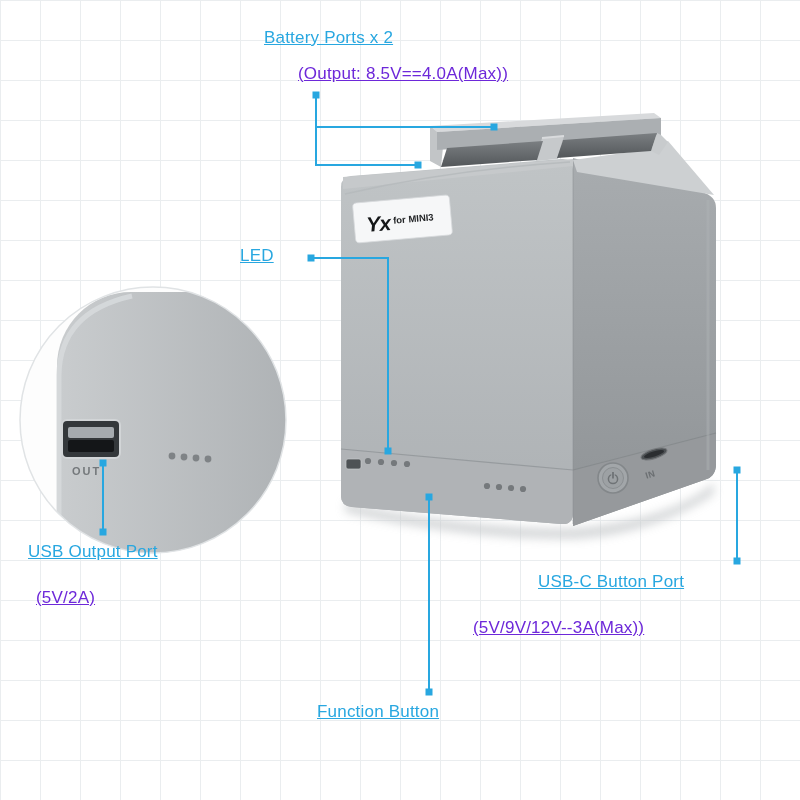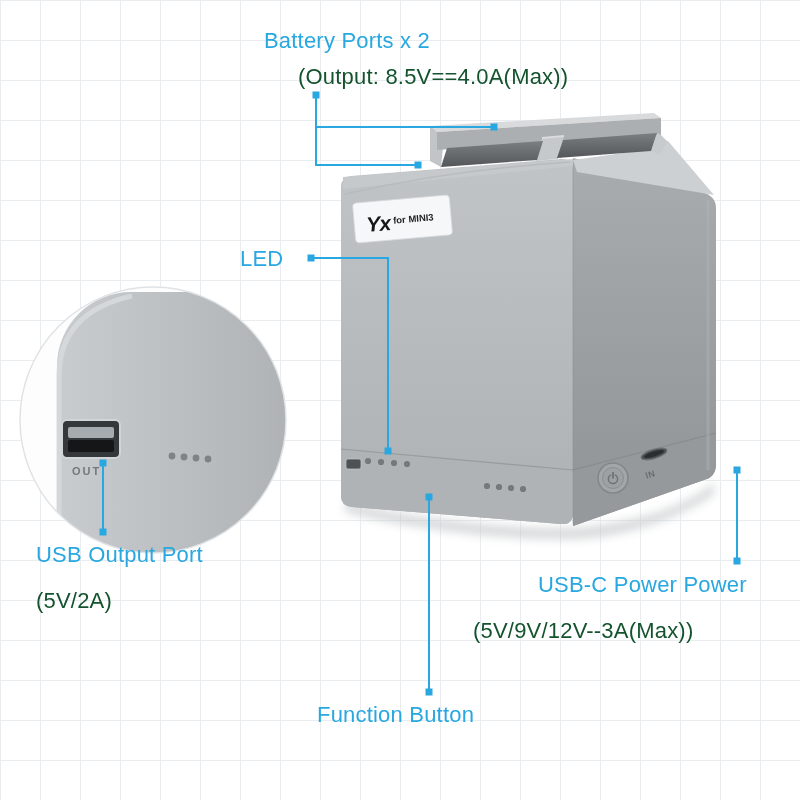--- a/index.html
+++ b/index.html
@@ -6,23 +6,23 @@
   body{
     width:800px;height:800px;position:relative;overflow:hidden;
     font-family:"Liberation Sans",sans-serif;
     background-color:#ffffff;
     background-image:
       linear-gradient(#eaedef 1px, transparent 1px),
       linear-gradient(90deg, #eaedef 1px, transparent 1px);
     background-size:40px 40px;
   }
   svg.scene{position:absolute;left:0;top:0;}
-  .anno{position:absolute;font-size:22px;line-height:1.15;white-space:nowrap;letter-spacing:.2px;}
+  .anno{position:absolute;font-size:17px;line-height:1.15;white-space:nowrap;letter-spacing:.2px;text-decoration:underline;}
   .blue{color:#28a7e0;}
-  .orange{color:#14532d;}
+  .orange{color:#6d28d9;}
 </style>
 </head>
 <body>
 
 <svg class="scene" width="800" height="800" viewBox="0 0 800 800">
   <defs>
     <linearGradient id="gFront" x1="0" y1="0" x2="0" y2="1">
       <stop offset="0" stop-color="#c0c4c6"></stop>
         <stop offset="1" stop-color="#adb1b4"></stop>
     </linearGradient>
@@ -160,17 +160,17 @@
       <path fill="none" d="M429,500 L429,689"></path>
       <rect x="425.5" y="493.5" width="7" height="7" stroke="none"></rect>
       <rect x="425.5" y="688.5" width="7" height="7" stroke="none"></rect>
     </g>
   </g>
 </svg>
 
 <div class="anno blue" style="left:264px;top:28px">Battery Ports x 2</div>
 <div class="anno orange" style="left:298px;top:64px">(Output: 8.5V==4.0A(Max))</div>
 <div class="anno blue" style="left:240px;top:246px">LED</div>
-<div class="anno blue" style="left:36px;top:542px">USB Output Port</div>
+<div class="anno blue" style="left:28px;top:542px">USB Output Port</div>
 <div class="anno orange" style="left:36px;top:588px">(5V/2A)</div>
-<div class="anno blue" style="left:538px;top:572px">USB-C Power Power</div>
+<div class="anno blue" style="left:538px;top:572px">USB-C Button Port</div>
 <div class="anno orange" style="left:473px;top:618px">(5V/9V/12V--3A(Max))</div>
 <div class="anno blue" style="left:317px;top:702px">Function Button</div>
 
 </body></html>

